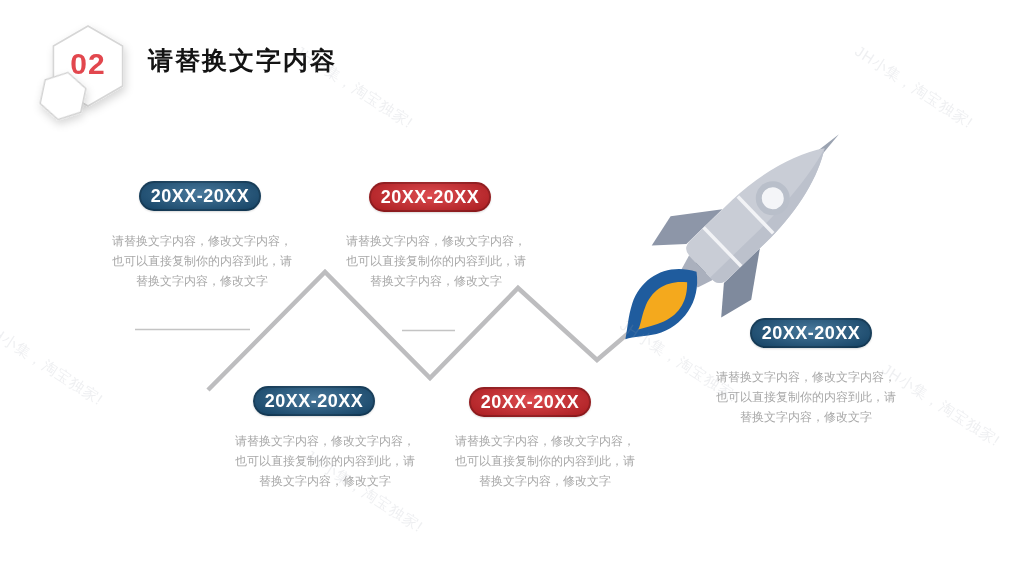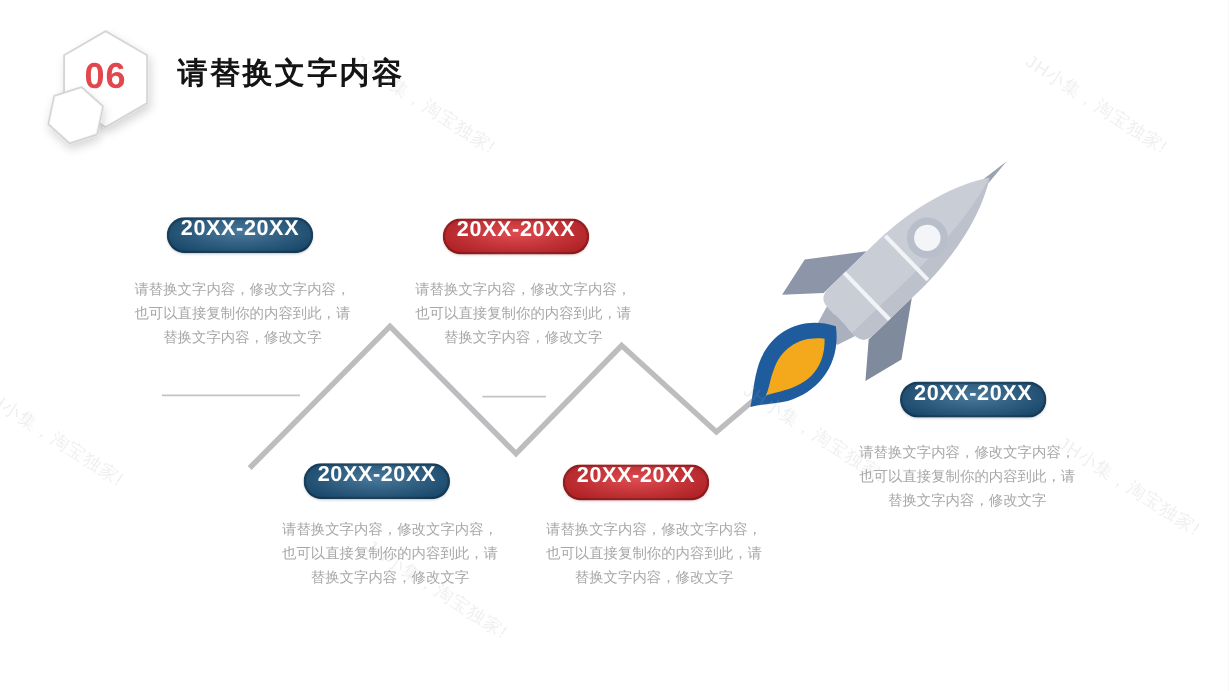--- a/index.html
+++ b/index.html
@@ -10,21 +10,21 @@
   }
   html,body{margin:0;padding:0;}
   body{font-family:"Liberation Sans","DejaVu Sans",sans-serif;background:#e9e9e9;}
   .slide{position:relative;width:1024px;height:576px;background:#ffffff;overflow:hidden;margin:0 auto;}
   .layer-svg{position:absolute;left:0;top:0;z-index:1;}
   .badge-number{position:absolute;left:48px;top:47px;width:80px;text-align:center;
     font-size:30px;font-weight:700;color:var(--badge-red);letter-spacing:1px;z-index:3;}
   .page-title{position:absolute;left:148px;top:44px;font-size:25px;font-weight:700;
     color:#141414;letter-spacing:2px;z-index:3;}
   .pill{position:absolute;width:122px;height:30px;border-radius:999px;z-index:3;
-    display:flex;justify-content:center;
+    display:flex;align-items:center;justify-content:center;
     box-shadow:inset 0 0 0 2px rgba(0,0,0,.20), 0 1px 2px rgba(0,0,0,.15);}
   .pill span{color:#ffffff;font-size:18px;font-weight:700;letter-spacing:.5px;line-height:1;}
   .pill-blue{background:radial-gradient(ellipse at 50% 42%,rgba(255,255,255,.22),rgba(0,0,0,.25)),var(--pill-blue);}
   .pill-red{background:radial-gradient(ellipse at 50% 42%,rgba(255,255,255,.20),rgba(0,0,0,.22)),var(--pill-red);}
   .p1{left:139px;top:181px;} .p2{left:369px;top:182px;} .p3{left:253px;top:386px;}
   .p4{left:469px;top:387px;} .p5{left:750px;top:318px;}
   .desc{position:absolute;width:212px;text-align:center;color:var(--body-text-gray);
     font-size:12px;line-height:20px;z-index:2;font-family:Liberation Serif, serif;}
   .d1{left:96px;top:231px;} .d2{left:330px;top:231px;} .d3{left:219px;top:431px;}
   .d4{left:439px;top:431px;} .d5{left:700px;top:367px;}
@@ -72,21 +72,21 @@
 
       <circle cx="0" cy="-40" r="14" fill="#f4f5f8" stroke="#b9bfca" stroke-width="6"></circle>
 
       <polygon points="-17,60 17,60 12,76 -12,76" fill="#aab0bd"></polygon>
 
       <path d="M0,66 C-26,80 -35,108 -22,134 C-15,147 -7,155 -1,164 C3,156 11,148 17,138 C30,114 25,84 0,66 Z" fill="var(--flame-blue)"></path>
       <path d="M1,80 C-14,92 -19,110 -10,128 C-6,137 -1,142 1,148 C5,140 10,133 13,124 C19,107 14,92 1,80 Z" fill="var(--flame-yellow)"></path>
     </g>
   </svg>
 
-  <div class="badge-number">06</div>
+  <div class="badge-number">02</div>
   <div class="page-title">请替换文字内容</div>
 
   <div class="pill pill-blue p1">
     <span>20XX-20XX</span>
   </div>
   <div class="desc d1">
     <div>请替换文字内容，修改文字内容，</div>
     <div>也可以直接复制你的内容到此，请</div>
     <div>替换文字内容，修改文字</div>
   </div>

